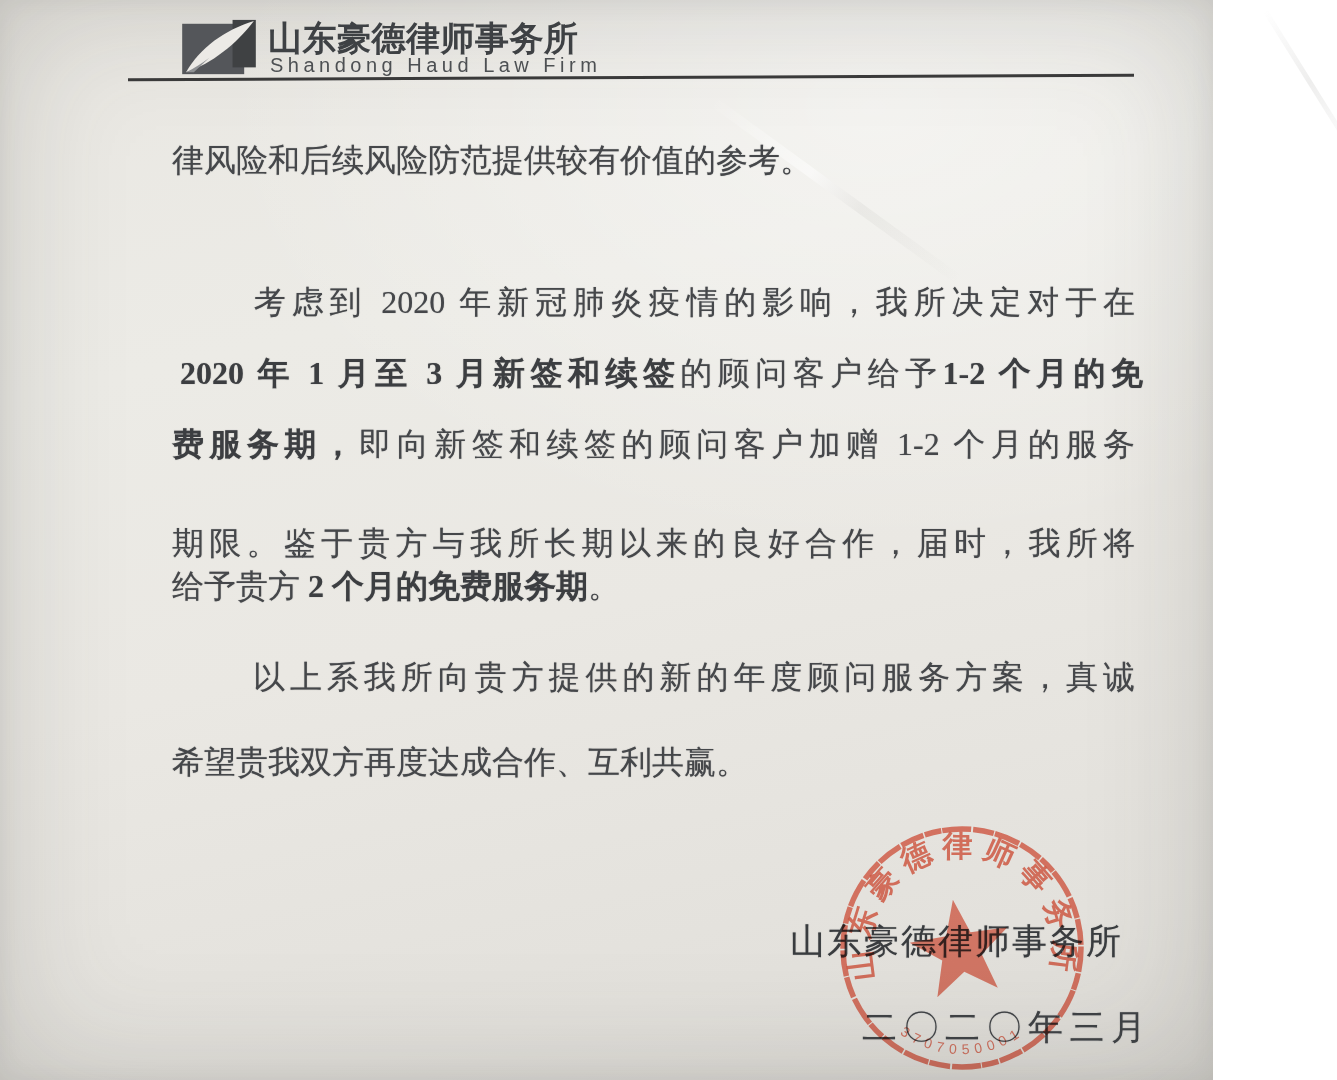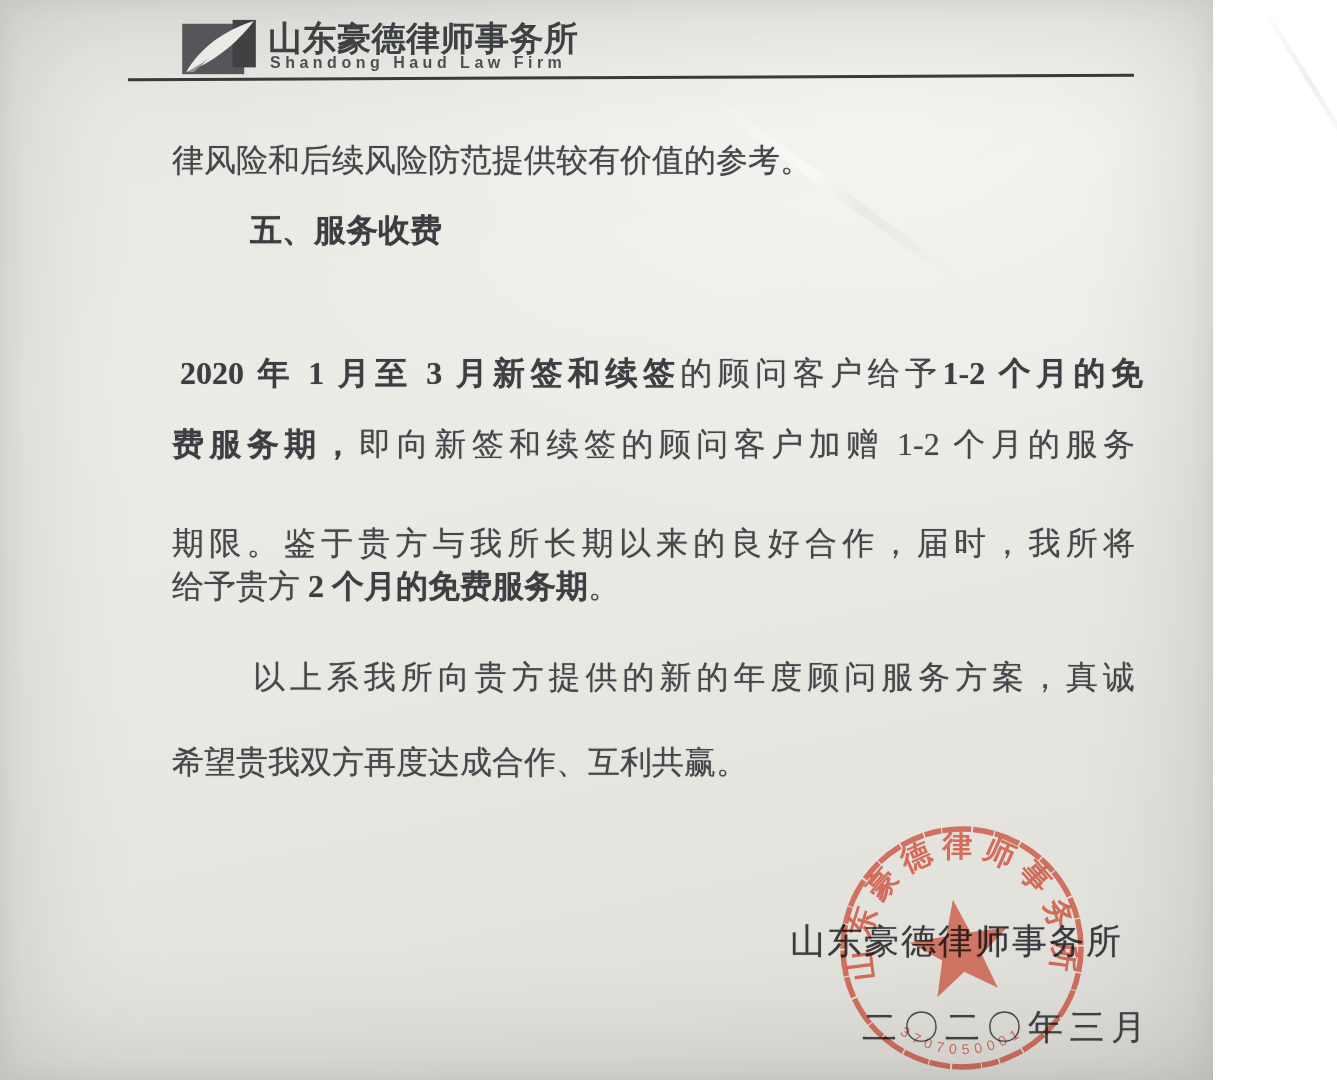--- a/index.html
+++ b/index.html
@@ -29,21 +29,21 @@
   
   .letterhead-logo { position: absolute; left: 180px; top: 17px; width: 78px; height: 62px; }
   .firm-title-cn {
     position: absolute; left: 268px; top: 16px;
     font-family: "Liberation Sans", "DejaVu Sans", sans-serif;
     font-size: 34px; font-weight: 700; letter-spacing: 0.5px; color: #3e4144;
   }
   .firm-title-en {
     position: absolute; left: 270px; top: 54px;
     font-family: "Liberation Sans", "DejaVu Sans", sans-serif;
-    font-size: 16px; font-weight: 700; letter-spacing: 4.5px; color: #4d5053;
+    font-size: 20px; font-weight: 400; letter-spacing: 4.5px; color: #4d5053;
   }
   .letterhead-rule {
     position: absolute; left: 128px; top: 76px; width: 1006px; height: 3px;
     background: #3a3a3a; transform: rotate(-0.25deg);
   }
   
   .doc-line {
     position: absolute; left: 172px; width: 963px;
     font-size: 32px; line-height: 42px; color: #45474a;
     text-shadow: 0 0 1px rgba(68,70,73,0.55);
@@ -87,22 +87,22 @@
     <rect x="54" y="3" width="24" height="49" fill="#3f4143"></rect>
     <path d="M6,57 C20,32 46,13 76,4 C58,28 32,48 6,57 Z" fill="#eceae6"></path>
     <path d="M6,57 C14,53 22,48 30,42 L14,57 Z" fill="#8f9194"></path>
   </svg>
   <div class="firm-title-cn">山东豪德律师事务所</div>
   <div class="firm-title-en">Shandong Haud Law Firm</div>
   <div class="letterhead-rule"></div>
 
   <div class="doc-line" style="top:139px;">律风险和后续风险防范提供较有价值的参考。</div>
 
-  <div class="doc-line heading" style="top:209px; left:250px;">五、服务收费</div>
 
+  <div class="doc-line justified" style="top:281px;"><span class="indent"></span><span>考虑到 2020 年新冠肺炎疫情的影响，我所决定对于在</span></div>
 
   <div class="doc-line justified" style="top:352px;margin-left:8px;"><b>2020 年 1 月至 3 月新签和续签</b><span>的顾问客户给予</span><b>1-2 个月的免</b></div>
 
   <div class="doc-line justified" style="top:423px;"><b>费服务期，</b><span>即向新签和续签的顾问客户加赠 1-2 个月的服务</span></div>
 
   <div class="doc-line justified" style="top:522px;"><span>期限。鉴于贵方与我所长期以来的良好合作，届时，我所将</span></div>
 
   <div class="doc-line" style="top:565px;"><span>给予贵方 </span><b>2 个月的免费服务期</b><span>。</span></div>
 
   <div class="doc-line justified" style="top:656px;"><span class="indent"></span><span>以上系我所向贵方提供的新的年度顾问服务方案，真诚</span></div>

